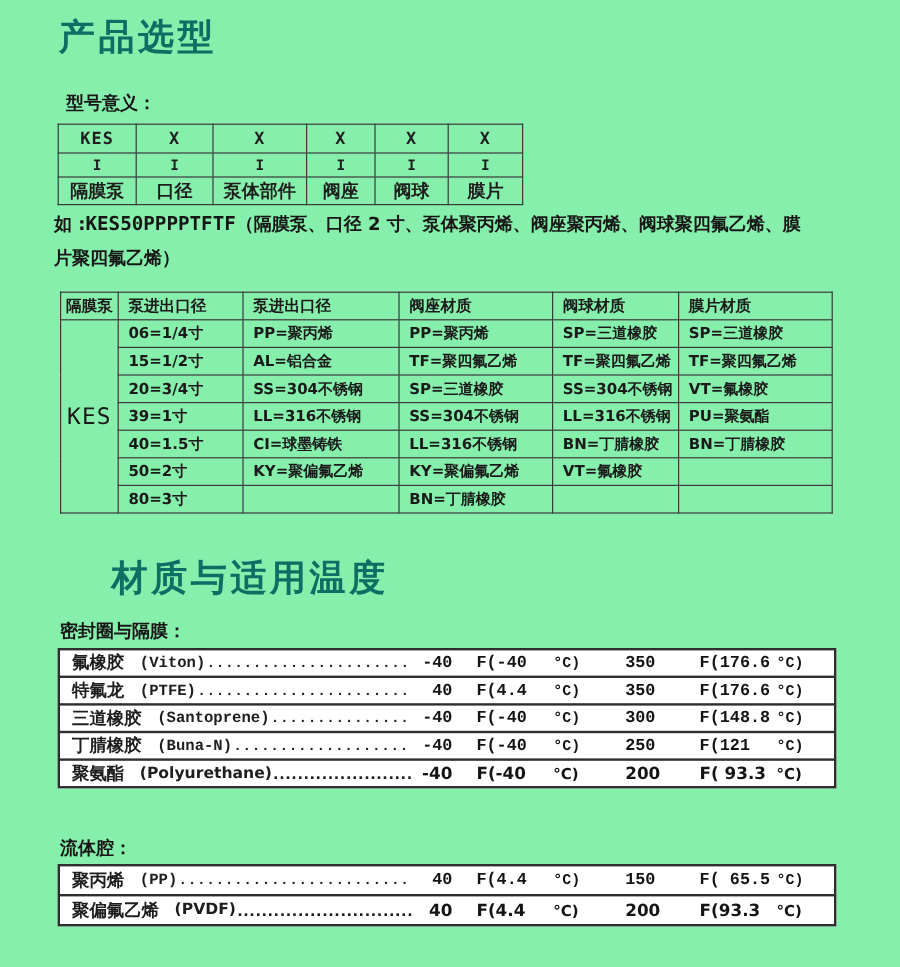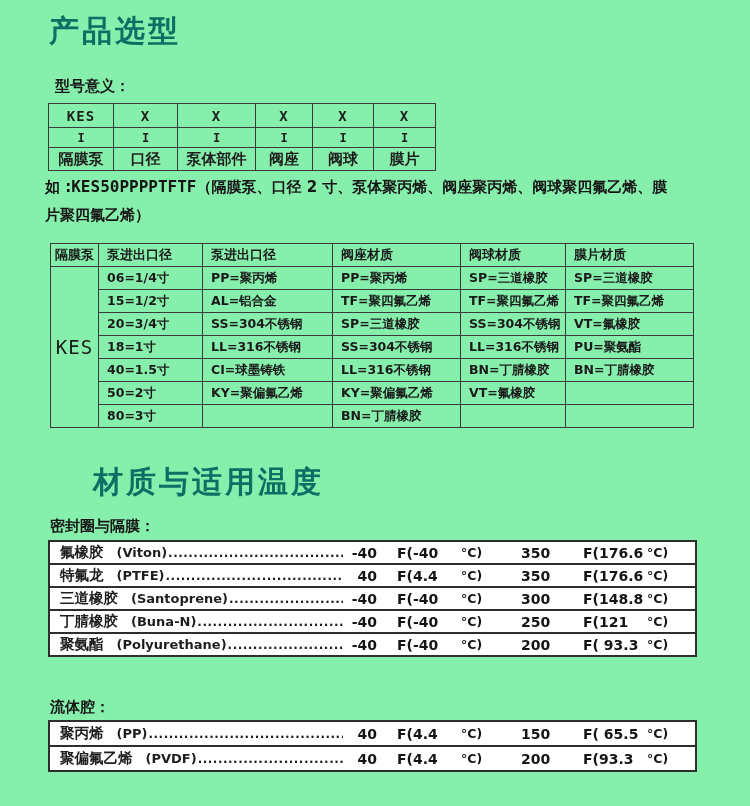--- a/index.html
+++ b/index.html
@@ -43,21 +43,21 @@
   #selection-table th{font-size:13px;}
   #selection-table th.c0{text-align:center;padding:0;}
   #selection-table td.kes{font-family:"DejaVu Sans Mono","Liberation Mono",monospace;
         font-size:19px;font-weight:500;letter-spacing:1px;text-align:center;padding:0;}
 
   
   .temp-table{position:absolute;left:48px;width:645px;border:2px solid #2e2e2e;background:#fff;}
   #seal-table{top:540px;}
   #fluid-table{top:720px;}
   .t-row{display:flex;align-items:center;height:21px;}
-  .t-row:not(:last-child){border-bottom:2px solid #2e2e2e;}
+  .t-row:not(:last-child){border-bottom:2px solid #2e2e2e;font-family:Liberation Mono, monospace;}
   #fluid-table .t-row{height:23px;}
   .t-name{margin-left:10px;font-size:14.5px;font-weight:700;white-space:nowrap;}
   .t-en{margin-left:13px;font-size:13px;font-weight:600;white-space:nowrap;}
   .leader{flex:1;overflow:hidden;white-space:nowrap;font-size:12px;font-weight:600;
           letter-spacing:0.5px;margin-left:1px;color:#1e1e1e;}
   .tc{font-size:14px;font-weight:600;white-space:nowrap;color:#141414;}
   .tc0{width:34px;text-align:right;}
   .tc1{width:52px;margin-left:20px;}
   .tc2{width:34px;margin-left:12px;font-size:12.5px;}
   .tc3{width:42px;margin-left:26px;}
@@ -151,21 +151,21 @@
           <td>TF=聚四氟乙烯</td>
         </tr>
         <tr>
           <td>20=3/4寸</td>
           <td>SS=304不锈钢</td>
           <td>SP=三道橡胶</td>
           <td>SS=304不锈钢</td>
           <td>VT=氟橡胶</td>
         </tr>
         <tr>
-          <td>18=1寸</td>
+          <td>39=1寸</td>
           <td>LL=316不锈钢</td>
           <td>SS=304不锈钢</td>
           <td>LL=316不锈钢</td>
           <td>PU=聚氨酯</td>
         </tr>
         <tr>
           <td>40=1.5寸</td>
           <td>CI=球墨铸铁</td>
           <td>LL=316不锈钢</td>
           <td>BN=丁腈橡胶</td>

